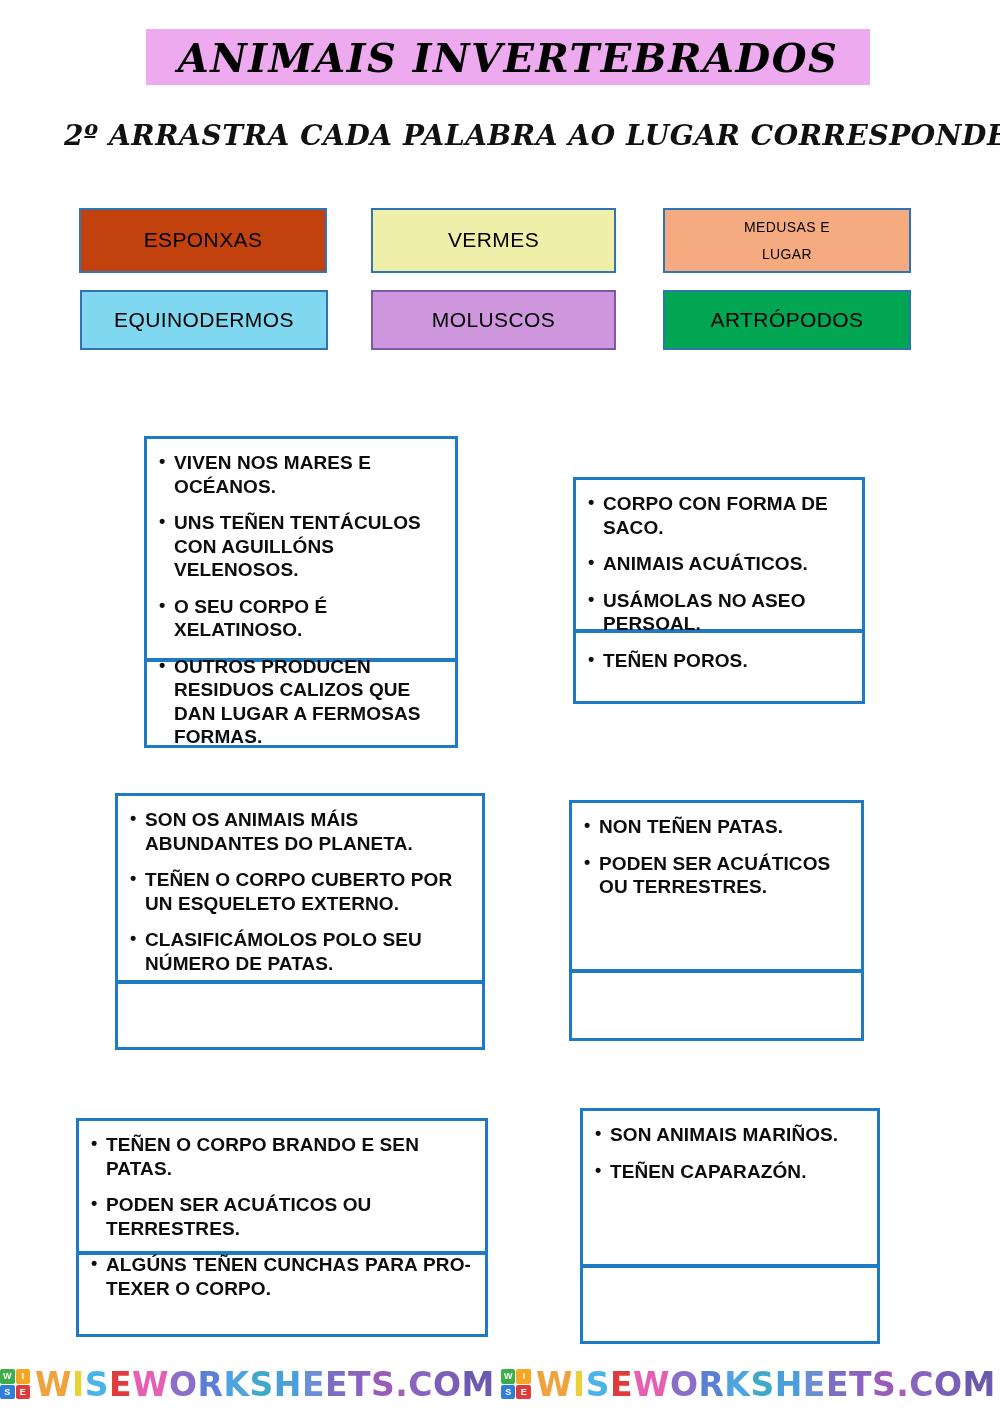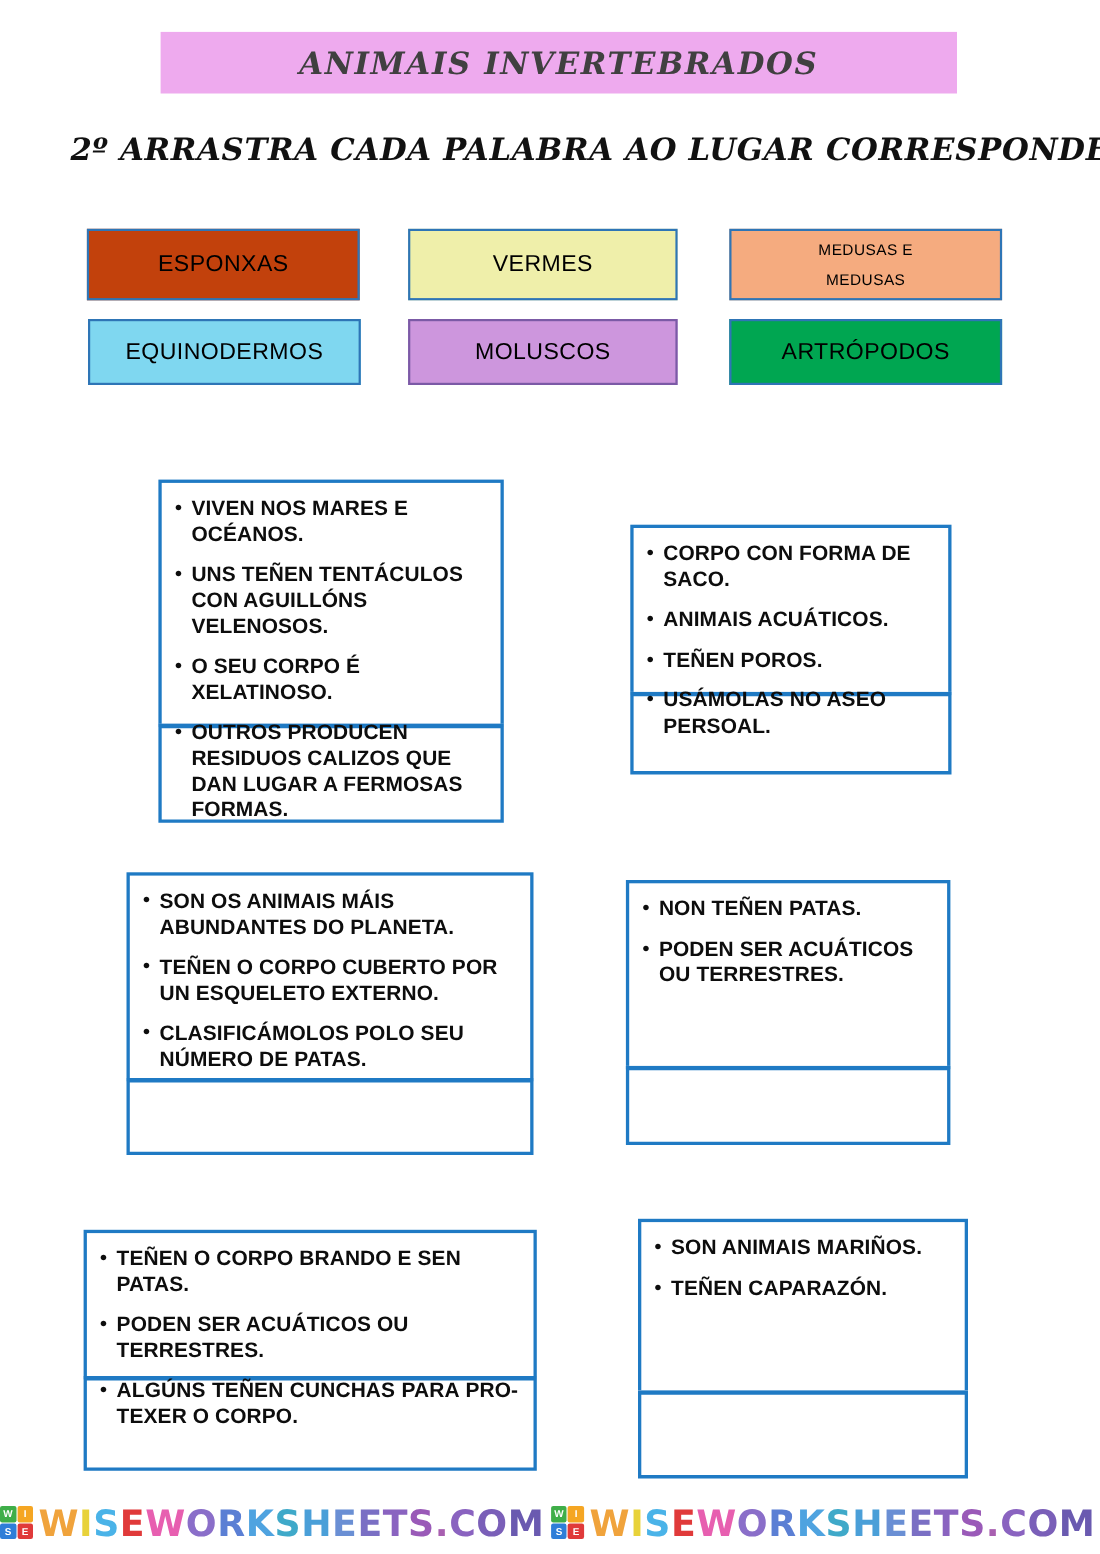--- a/index.html
+++ b/index.html
@@ -24,23 +24,23 @@
     height: 56px;
     background: #eeaaee;
     display: flex;
     align-items: center;
     justify-content: center;
   }
   #title-banner .title-text {
     font-family: "DejaVu Serif", serif;
     font-style: italic;
     font-weight: bold;
-    font-size: 28px;
+    font-size: 40px;
     letter-spacing: 1.5px;
-    color: #404040;
+    color: #000000;
     white-space: nowrap;
   }
 
   
   #instruction {
     position: absolute;
     left: 64px;
     top: 119px;
     font-family: "DejaVu Serif", serif;
     font-style: italic;
@@ -176,21 +176,21 @@
 <div class="chip" id="chip-0" style="left: 79px; top: 208px; width: 248px; height: 65px; background: #c2410c; border-color: rgb(46, 117, 182);">
   <span>ESPONXAS</span>
 </div>
 
 <div class="chip" id="chip-1" style="left: 371px; top: 208px; width: 245px; height: 65px; background: rgb(239, 239, 170); border-color: rgb(46, 117, 182);">
   <span>VERMES</span>
 </div>
 
 <div class="chip two-line" id="chip-2" style="left: 663px; top: 208px; width: 248px; height: 65px; flex-direction: column; background: rgb(245, 171, 127); border-color: rgb(46, 117, 182);">
   <span>MEDUSAS E</span>
-  <span>MEDUSAS</span>
+  <span>LUGAR</span>
 </div>
 
 <div class="chip" id="chip-3" style="left: 80px; top: 290px; width: 248px; height: 60px; background: rgb(127, 215, 240); border-color: rgb(46, 117, 182);">
   <span>EQUINODERMOS</span>
 </div>
 
 <div class="chip" id="chip-4" style="left: 371px; top: 290px; width: 245px; height: 60px; background: rgb(205, 150, 221); border-color: rgb(123, 90, 166);">
   <span>MOLUSCOS</span>
 </div>
 
@@ -208,22 +208,22 @@
     </ul>
   </div>
   <div class="drop-zone" style="height:90px;"></div>
 </div>
 
 <div class="card" style="left:561px; top:477px; width:304px;padding-left:12px;">
   <div class="card-body" style="height:155px;">
     <ul class="bullets">
       <li>CORPO CON FORMA DE SACO.</li>
       <li>ANIMAIS ACUÁTICOS.</li>
+      <li>USÁMOLAS NO ASEO PERSOAL.</li>
       <li>TEÑEN POROS.</li>
-      <li>USÁMOLAS NO ASEO PERSOAL.</li>
     </ul>
   </div>
   <div class="drop-zone" style="height:75px;"></div>
 </div>
 
 <div class="card" style="left:115px; top:793px; width:370px;">
   <div class="card-body" style="height:190px;">
     <ul class="bullets">
       <li>SON OS ANIMAIS MÁIS ABUNDANTES DO PLANETA.</li>
       <li>TEÑEN O CORPO CUBERTO POR UN ESQUELETO EXTERNO.</li>

